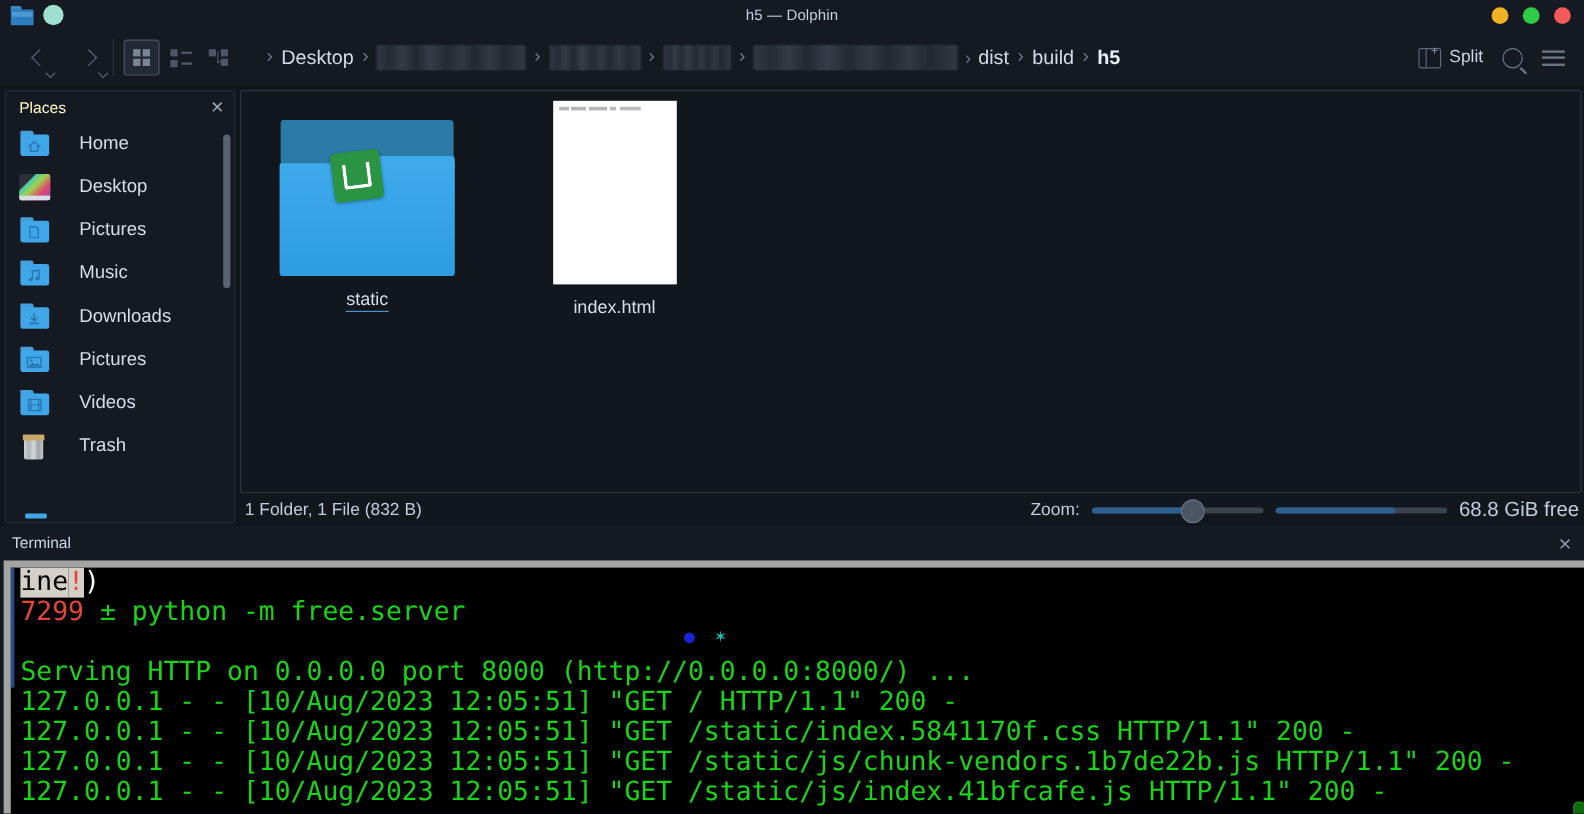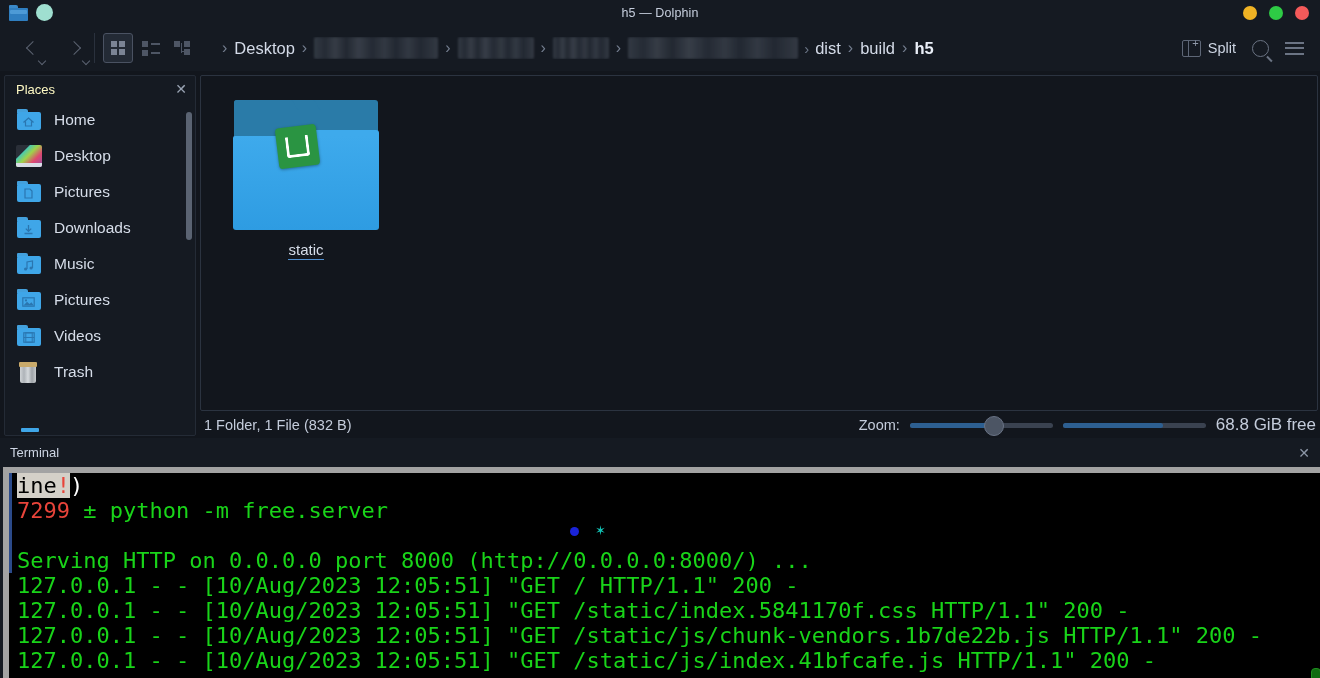--- a/index.html
+++ b/index.html
@@ -259,21 +259,21 @@
     line-height: 1; cursor: pointer;
   }
   .places-list {
     position: relative;
     padding-left: 11px;
     height: 330px;
   }
   .place {
     display: flex;
     align-items: center;
-    gap: 12px;
+    gap: 24px;
     height: 36px;
   }
   .place-label { font-size: 15.5px; color: #d6dde9; }
   .pfolder {
     position: relative;
     width: 26px; height: 22px;
     flex: none;
   }
   .pfolder .tab {
     position: absolute; left: 1px; top: 0;
@@ -719,40 +719,40 @@
           </span>
           <span class="place-label">Pictures</span>
         </div>
 
         <div class="place">
           <span class="pfolder">
             <span class="tab"></span>
               <span class="bd"></span>
             <span class="gl">
                 <svg width="11" height="11" viewBox="0 0 11 11">
-                  <path d="M5.5 1 V7 M2.8 4.6 L5.5 7.4 L8.2 4.6 M1.5 9.5 H9.5" fill="none" stroke="#2a76b0" stroke-width="1.3"></path>
-                </svg>
-              </span>
-          </span>
-          <span class="place-label">Downloads</span>
-        </div>
-
-        <div class="place">
-          <span class="pfolder">
-            <span class="tab"></span>
-              <span class="bd"></span>
-            <span class="gl">
-                <svg width="11" height="11" viewBox="0 0 11 11">
                   <path d="M4 9 V2 L9.5 1 V8" fill="none" stroke="#2a76b0" stroke-width="1.2"></path>
                   <circle cx="2.6" cy="9" r="1.6" fill="#2a76b0"></circle>
                   <circle cx="8.1" cy="8" r="1.6" fill="#2a76b0"></circle>
                 </svg>
               </span>
           </span>
           <span class="place-label">Music</span>
+        </div>
+
+        <div class="place">
+          <span class="pfolder">
+            <span class="tab"></span>
+              <span class="bd"></span>
+            <span class="gl">
+                <svg width="11" height="11" viewBox="0 0 11 11">
+                  <path d="M5.5 1 V7 M2.8 4.6 L5.5 7.4 L8.2 4.6 M1.5 9.5 H9.5" fill="none" stroke="#2a76b0" stroke-width="1.3"></path>
+                </svg>
+              </span>
+          </span>
+          <span class="place-label">Downloads</span>
         </div>
 
         <div class="place">
           <span class="pfolder">
             <span class="tab"></span>
               <span class="bd"></span>
             <span class="gl">
                 <svg width="13" height="10" viewBox="0 0 13 10">
                   <rect x="0.8" y="0.8" width="11.4" height="8.4" fill="none" stroke="#2a76b0" stroke-width="1.2"></rect>
                   <circle cx="4" cy="3.4" r="1.1" fill="#2a76b0"></circle>
@@ -803,20 +803,26 @@
           <div class="fronttab"></div>
           <div class="fronttabslope"></div>
           <div class="front"></div>
           <div class="ubadge">
               <span class="u"></span>
             </div>
         </div>
         <div><span class="file-label hovered">static</span></div>
       </div>
 
+      <div class="file-item html-item">
+        <div class="html-thumb">
+          <div class="line"></div>
+        </div>
+        <div><span class="file-label">index.html</span></div>
+      </div>
     </div>
 
     <div class="statusbar">
       <span class="status-text">1 Folder, 1 File (832 B)</span>
       <div class="zoom-area">
         <span class="zoom-label">Zoom:</span>
         <div class="slider1">
           <div class="track"></div>
           <div class="fill"></div>
           <div class="knob"></div>

